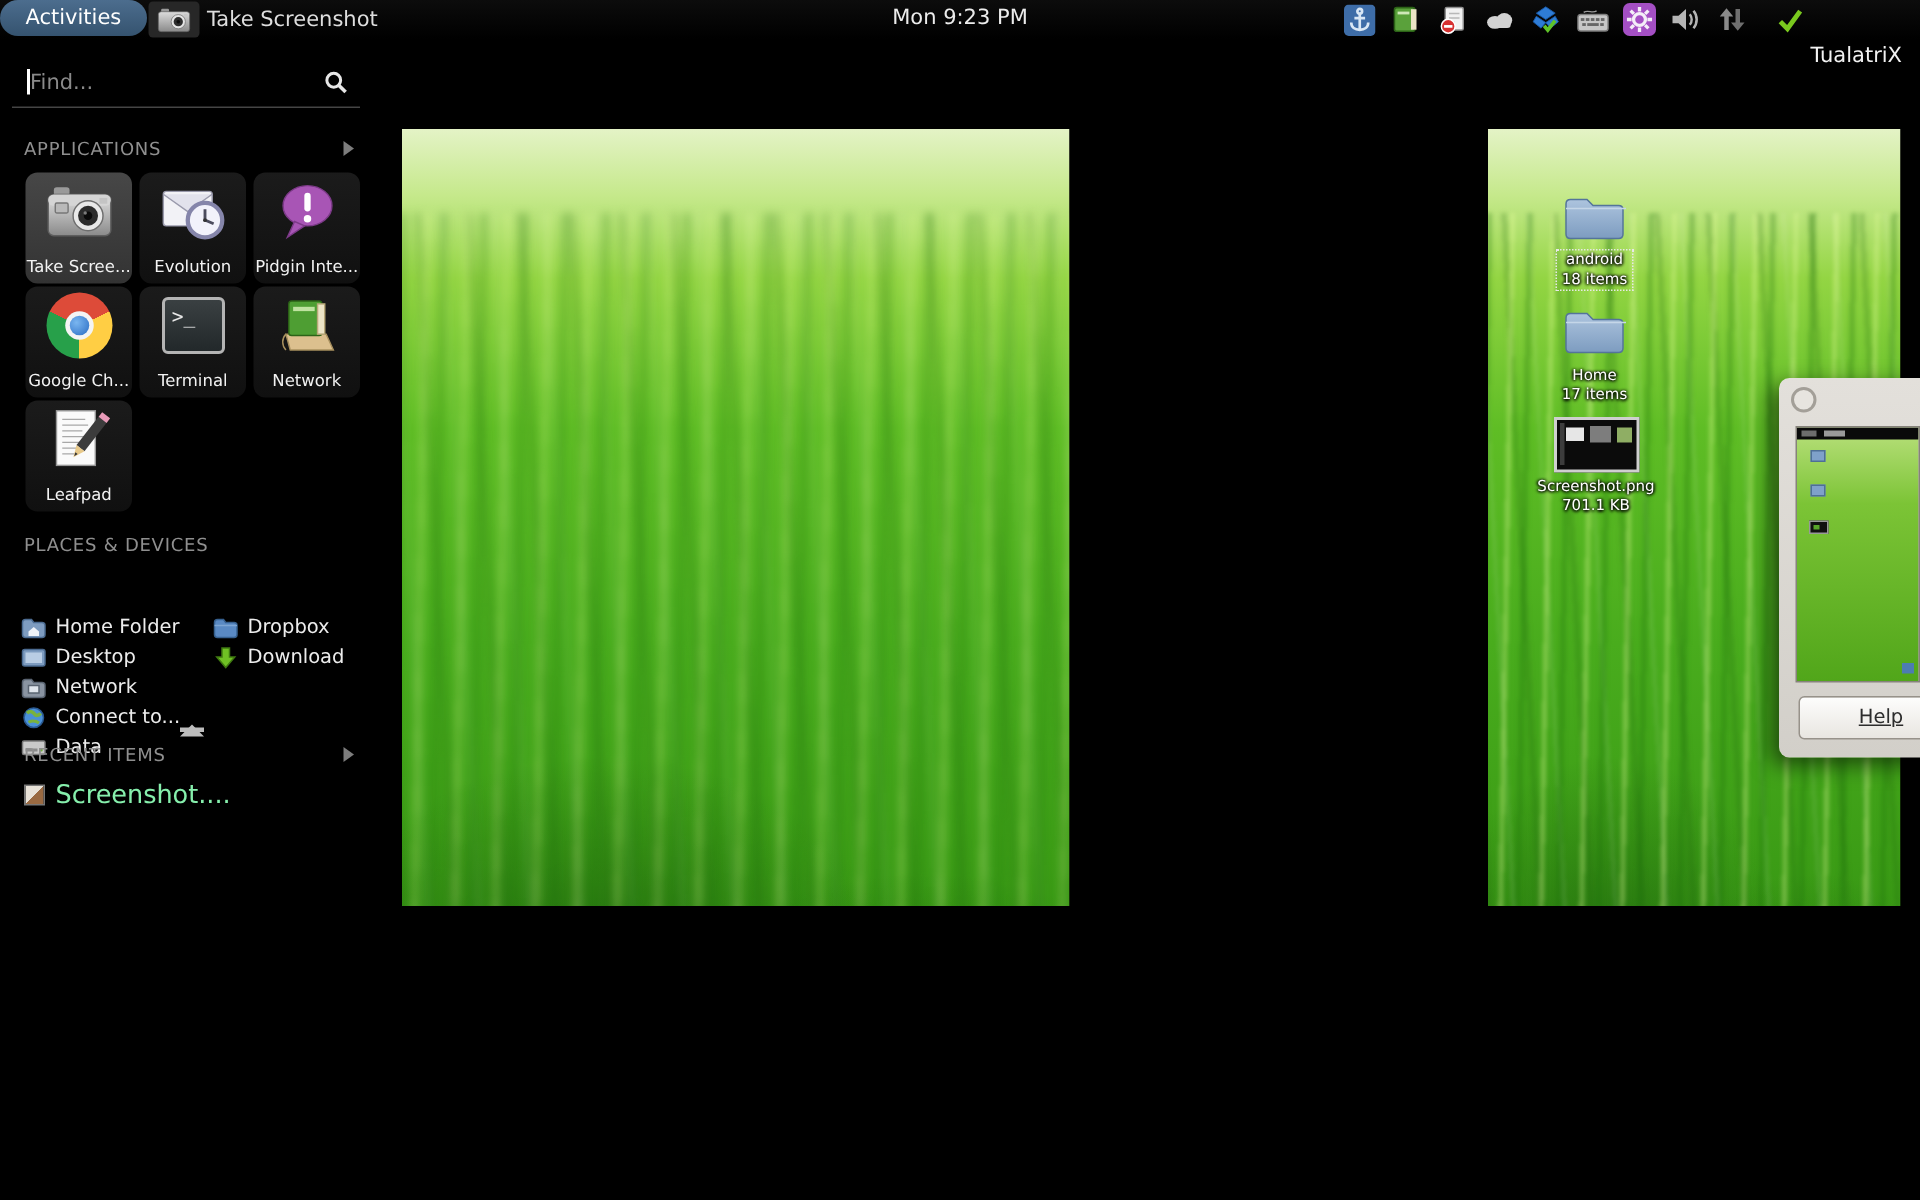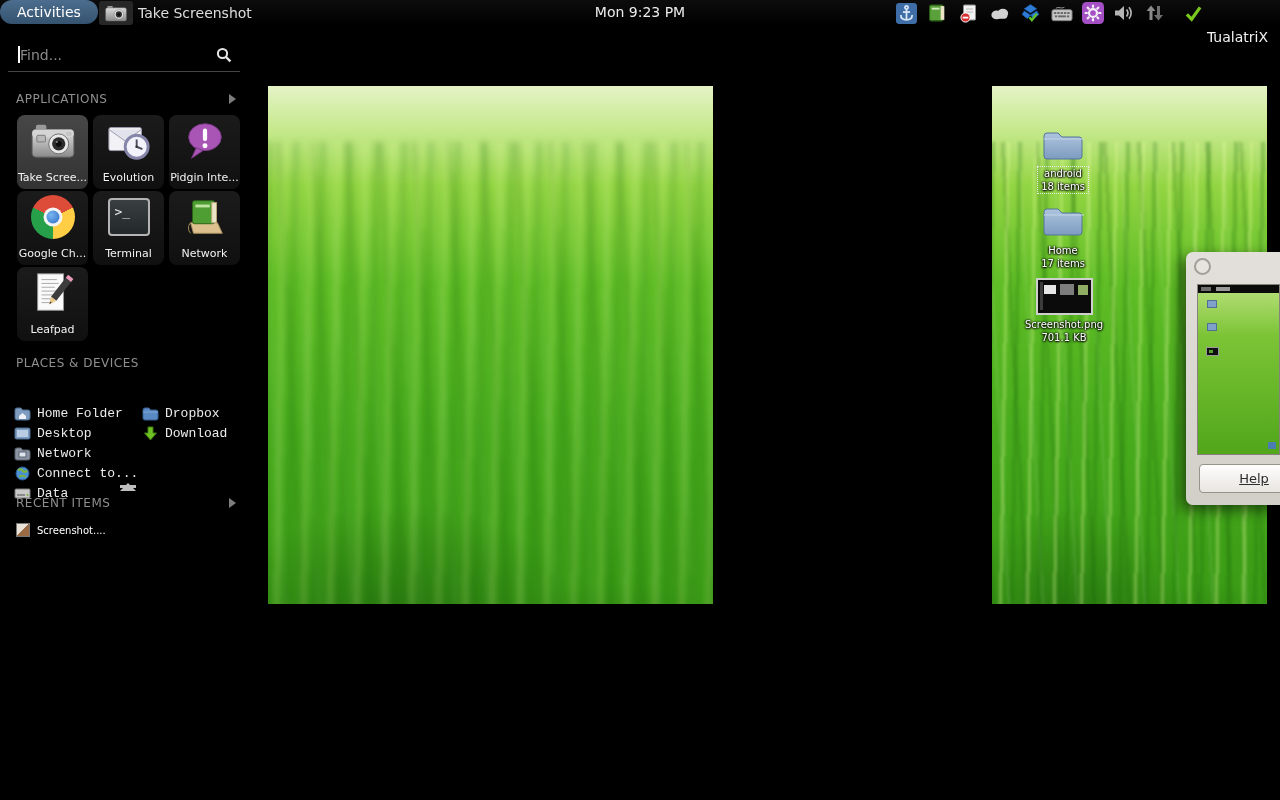--- a/index.html
+++ b/index.html
@@ -44,30 +44,30 @@
            grid-template-columns:repeat(3,71px); grid-auto-rows:75px; column-gap:5px; row-gap:1px; }
   .apptile { position:relative; width:71px; height:74px; border-radius:8px;
            background:linear-gradient(#1b1b1b,#101010); }
   .apptile.hl { background:linear-gradient(#474747,#333); }
   .apptile .aicon { position:absolute; left:50%; transform:translateX(-50%); top:3px;
            width:46px; height:46px; display:flex; align-items:center; justify-content:center; }
   .apptile .albl { position:absolute; bottom:5px; width:100%; text-align:center;
            font-size:11px; color:#f2f2f2; white-space:nowrap; }
 
   .places-rows { position:absolute; left:0; top:380px; width:256px; }
-  .prow { position:absolute; height:20px; display:flex; align-items:flex-start; gap:6px;font-family:Liberation Mono, monospace; }
+  .prow { position:absolute; height:20px; display:flex; align-items:flex-end; gap:6px; }
   .prow .plbl { font-size:13px; color:#ececec; white-space:nowrap; }
   .picon { width:17px; height:15px; display:flex; align-items:center; justify-content:center; }
   .eject { position:absolute; left:120px; top:438px; width:16px; }
   .eject .tri { width:0; height:0; margin:0 auto; border-left:8px solid transparent;
            border-right:8px solid transparent; border-bottom:8px solid #bdbdbd; }
   .eject .bar { width:16px; height:3px; background:#bdbdbd; margin-top:2px; }
 
   .recent-row { position:absolute; left:16px; top:495px; height:18px; display:flex; align-items:center; gap:7px; }
-  .recent-row .plbl { font-size:10px; color:#ffffff; }
+  .recent-row .plbl { font-size:17px; color:#86efac; }
   .thumb-mini { width:14px; height:14px; border:1px solid #777;
            background:linear-gradient(135deg,#e8e2d8 0 50%,#9a6a42 50% 100%); }
 
   
   .ws { position:absolute; top:86px; height:624px; overflow:hidden; }
   .ws-left { left:268px; width:445px; }
   .ws-right { left:992px; width:275px; }
   .grass { position:absolute; inset:0;
     background:
       radial-gradient(60% 30% at 30% 88%, rgba(15,70,8,.45), transparent 70%),

